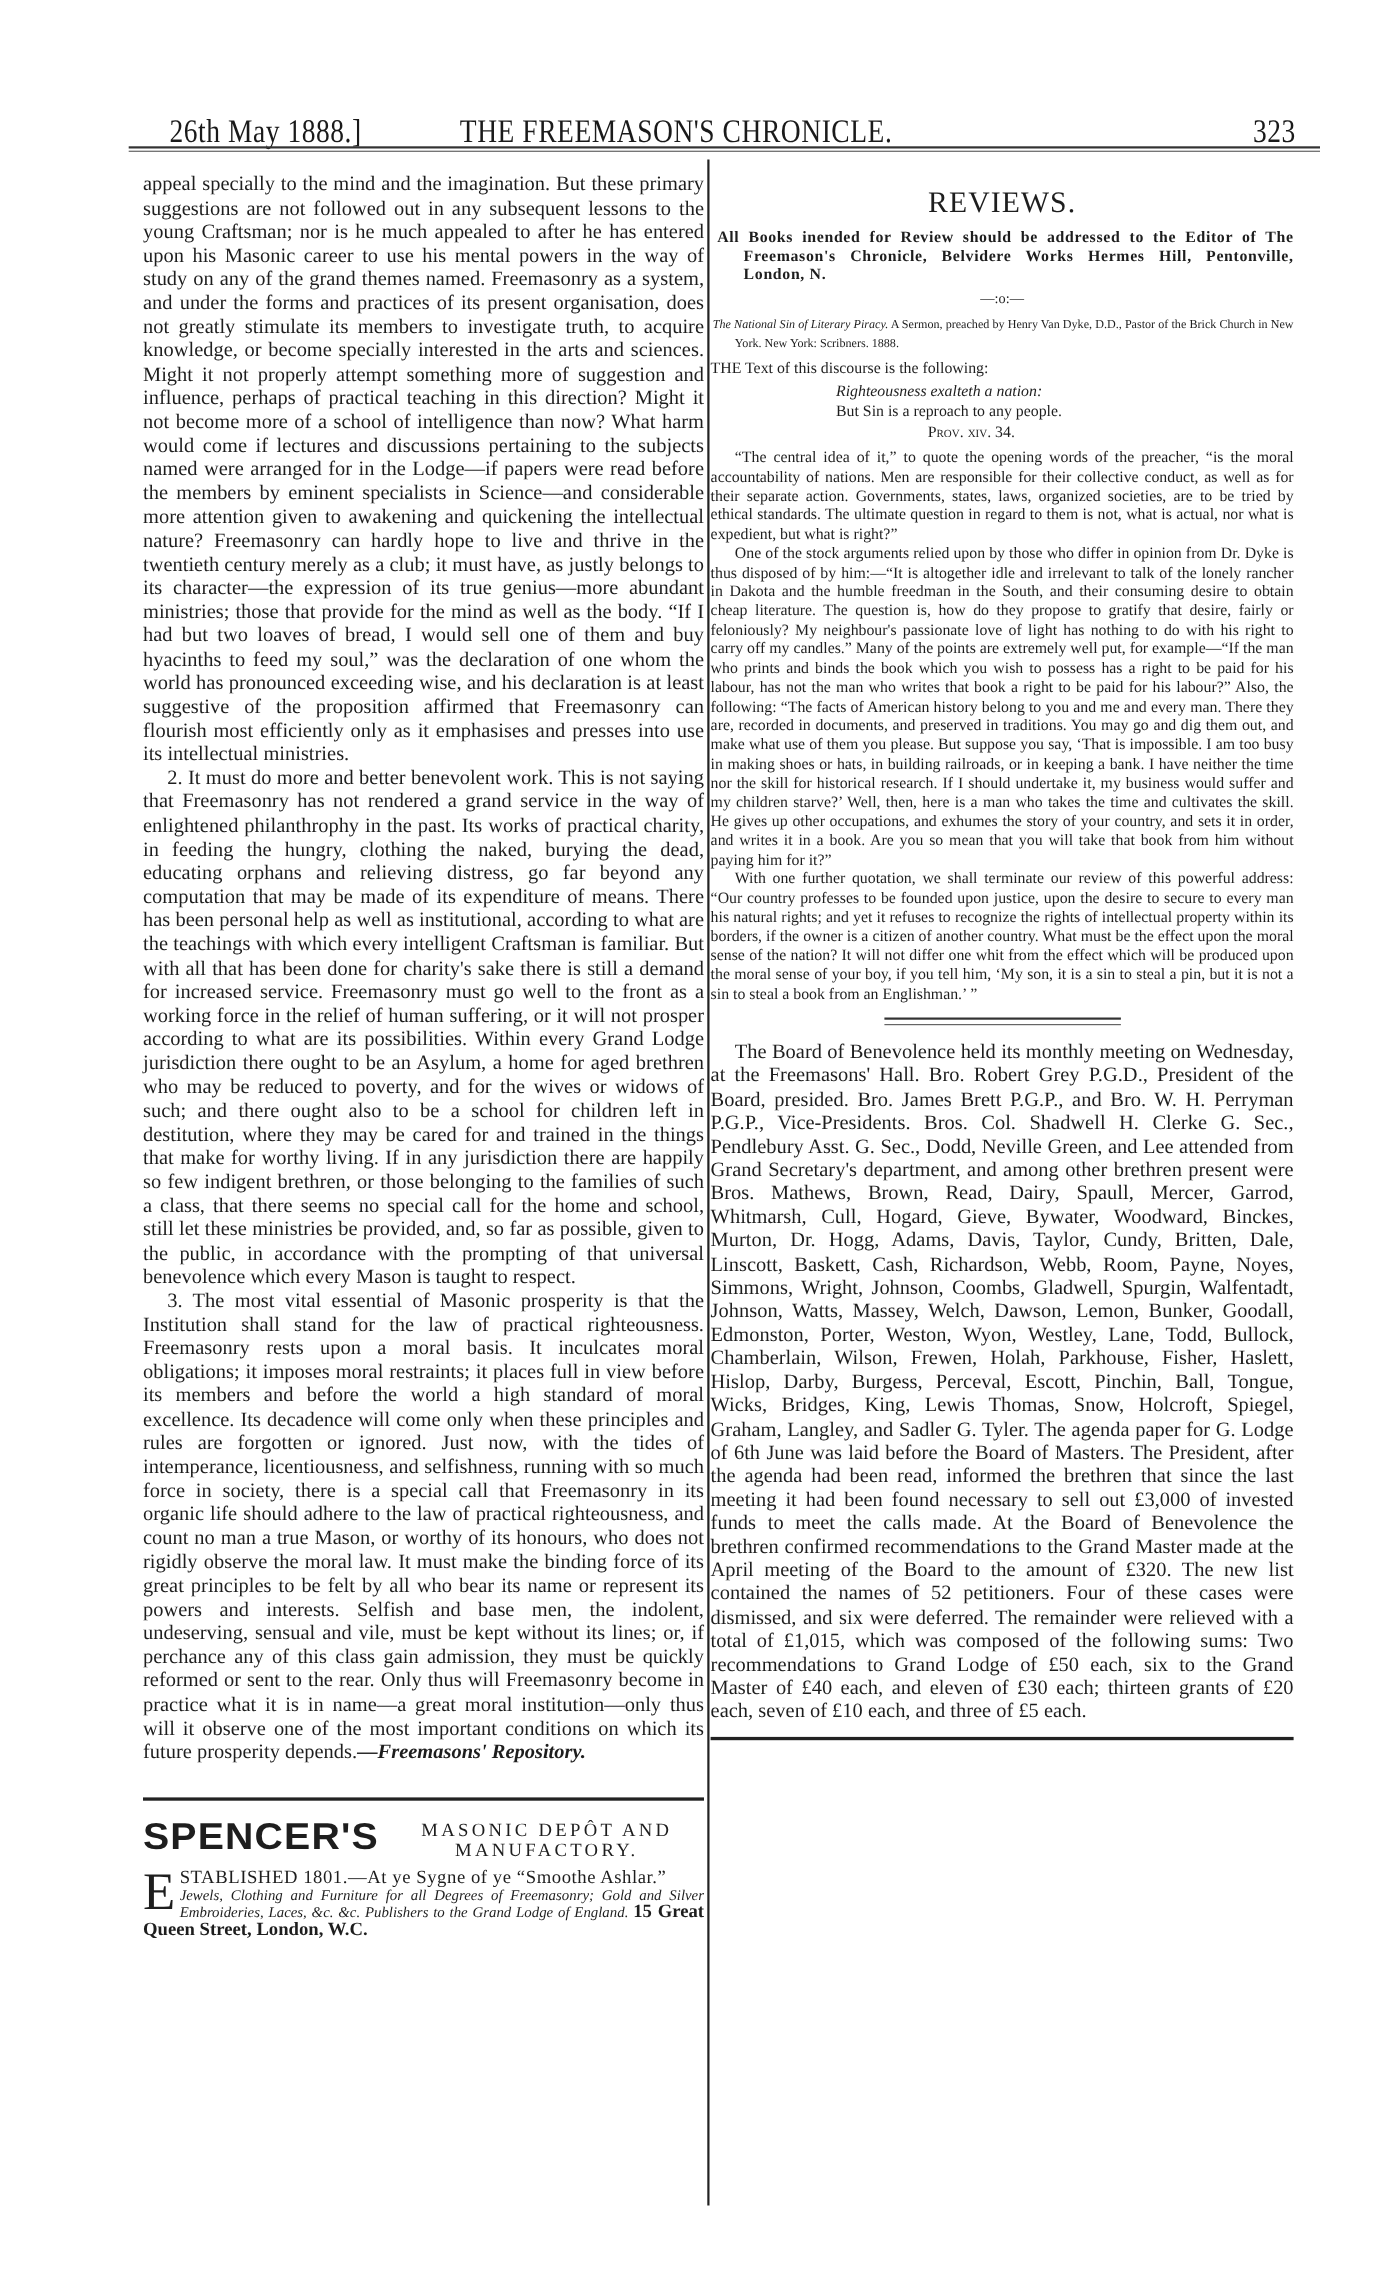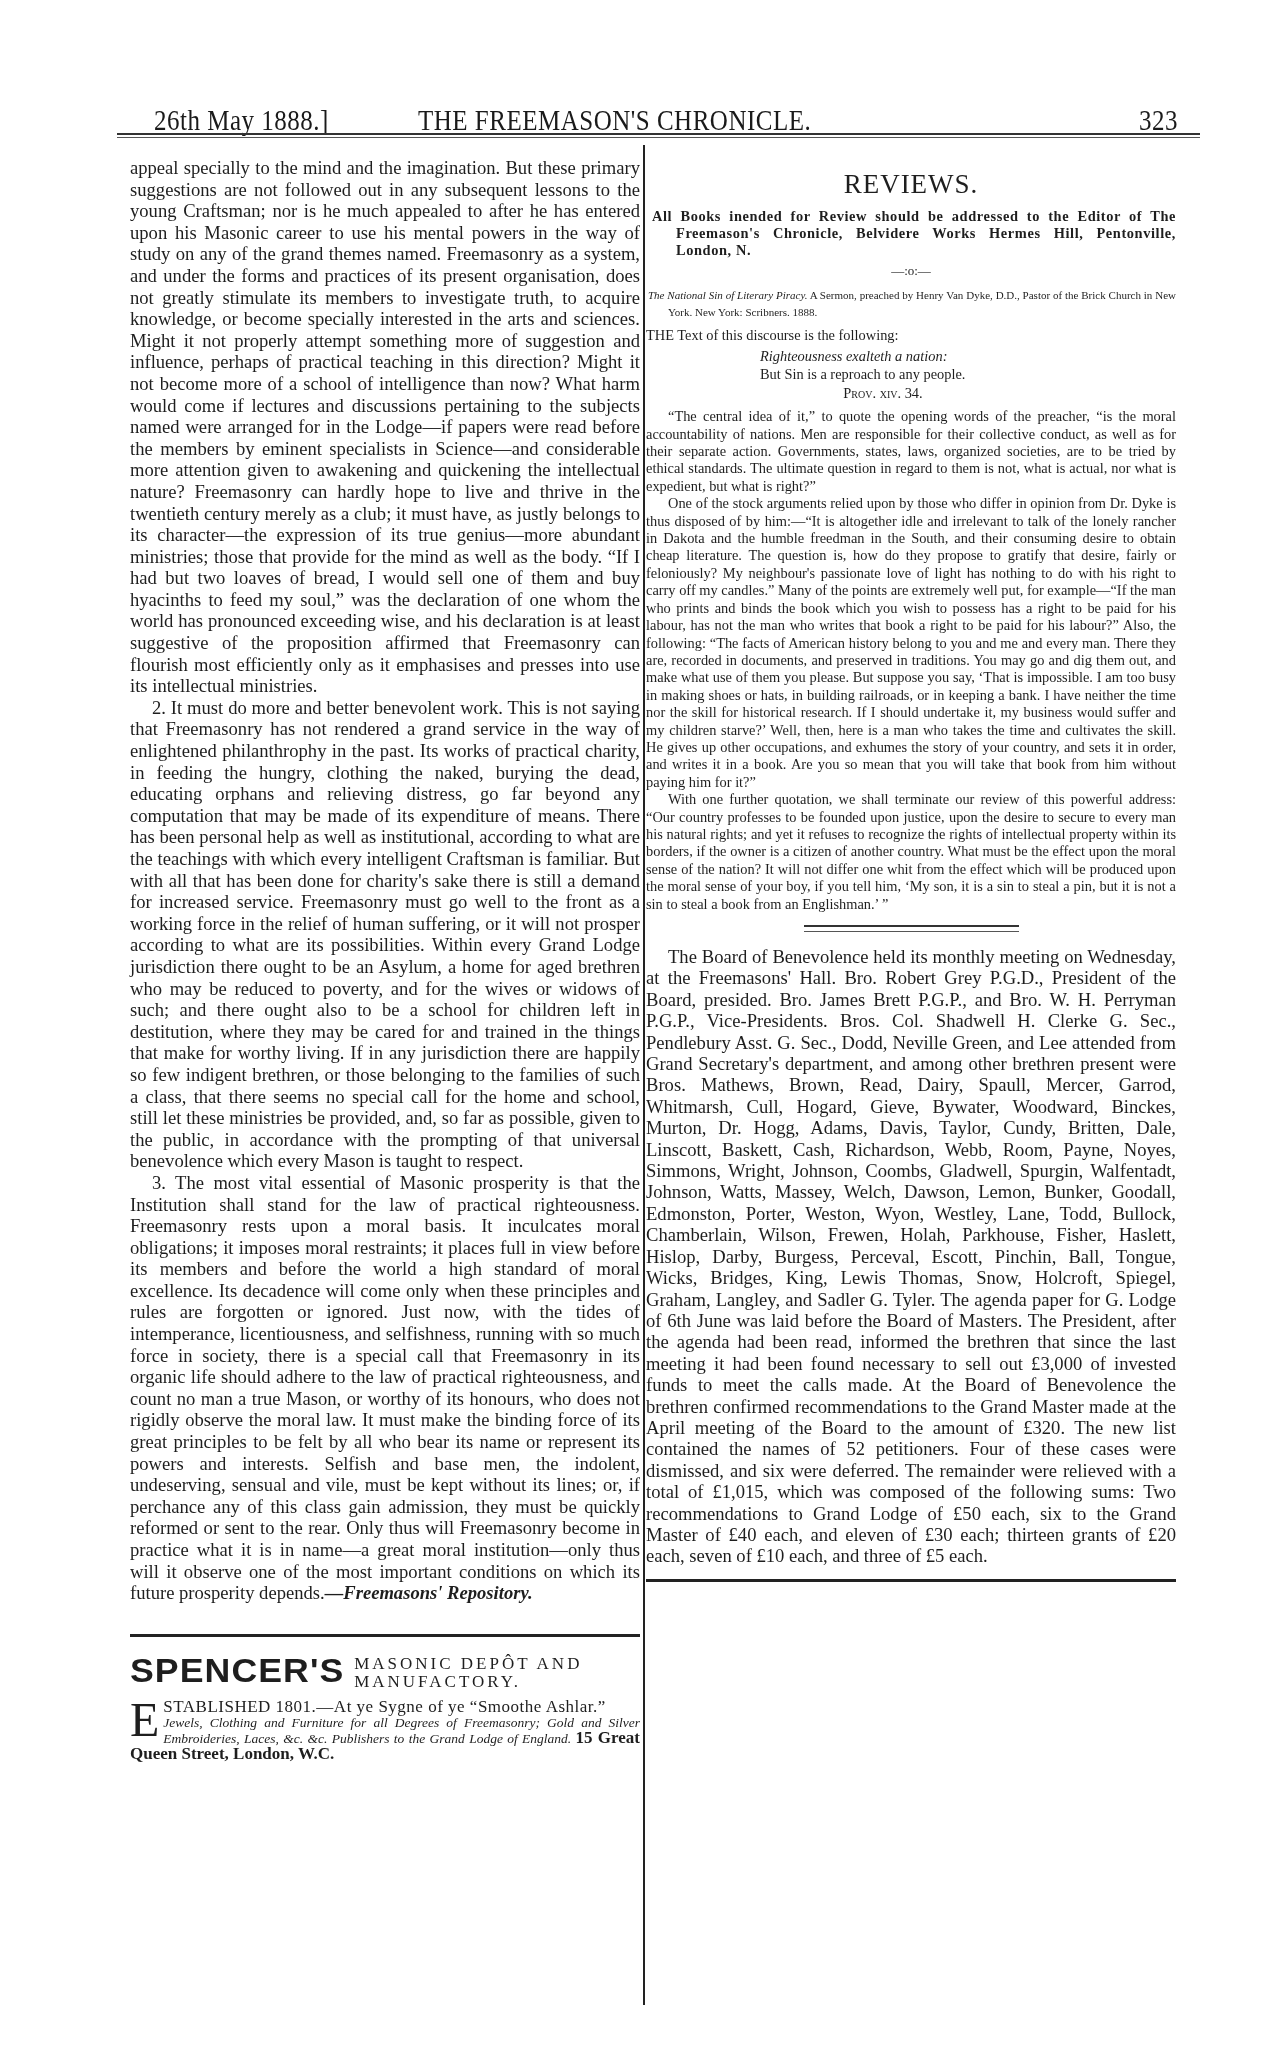--- a/index.html
+++ b/index.html
@@ -28,21 +28,21 @@
   .col-left p, .col-right p { margin: 0; text-align: justify; hyphens: manual; }
   .indent { text-indent: 22px; }
   .source { font-style: italic; font-weight: bold; }
 
   .rule-thick { height: 3px; background: #222; margin: 30px 0 14px 0; }
 
   
   .ad-spencer { position: relative; }
   .ad-head { display: flex; align-items: flex-start; }
   .ad-brand { font-family: "Liberation Sans", sans-serif; font-weight: 900; font-size: 34px; letter-spacing: 1px; line-height: 38px; transform: scaleX(1.05); transform-origin: left; }
-  .ad-sub { flex: 1; text-align: left; font-family: "Liberation Serif", serif; font-size: 17px; letter-spacing: 3px; line-height: 18px; padding-top: 4px; margin-left: 20px; }
+  .ad-sub { flex: 1; text-align: center; font-family: "Liberation Serif", serif; font-size: 17px; letter-spacing: 3px; line-height: 18px; padding-top: 4px; margin-left: 20px; }
   .ad-body { font-size: 13.5px; line-height: 15px; margin-top: 8px; text-align: justify; }
   .ad-first { font-size: 17px; letter-spacing: 0.5px; }
   .dropcap { float: left; font-size: 48px; line-height: 38px; margin: 2px 4px 0 0; font-family: "Liberation Serif", serif; }
   .ad-body .ital { font-style: italic; }
   .ad-addr { font-weight: bold; font-size: 17px; }
 
   
   .reviews-title { text-align: center; font-size: 27px; letter-spacing: 1px; margin: 12px 0 8px 0; font-family: "Liberation Serif", serif; }
   .notice { font-family: "Liberation Serif", serif; font-weight: bold; font-size: 14.4px; line-height: 17px; padding-left: 30px; text-indent: -24px; letter-spacing: 0.6px; text-align: justify; }
   .sep-small { text-align: center; font-size: 13px; margin: 4px 0 8px 0; }

